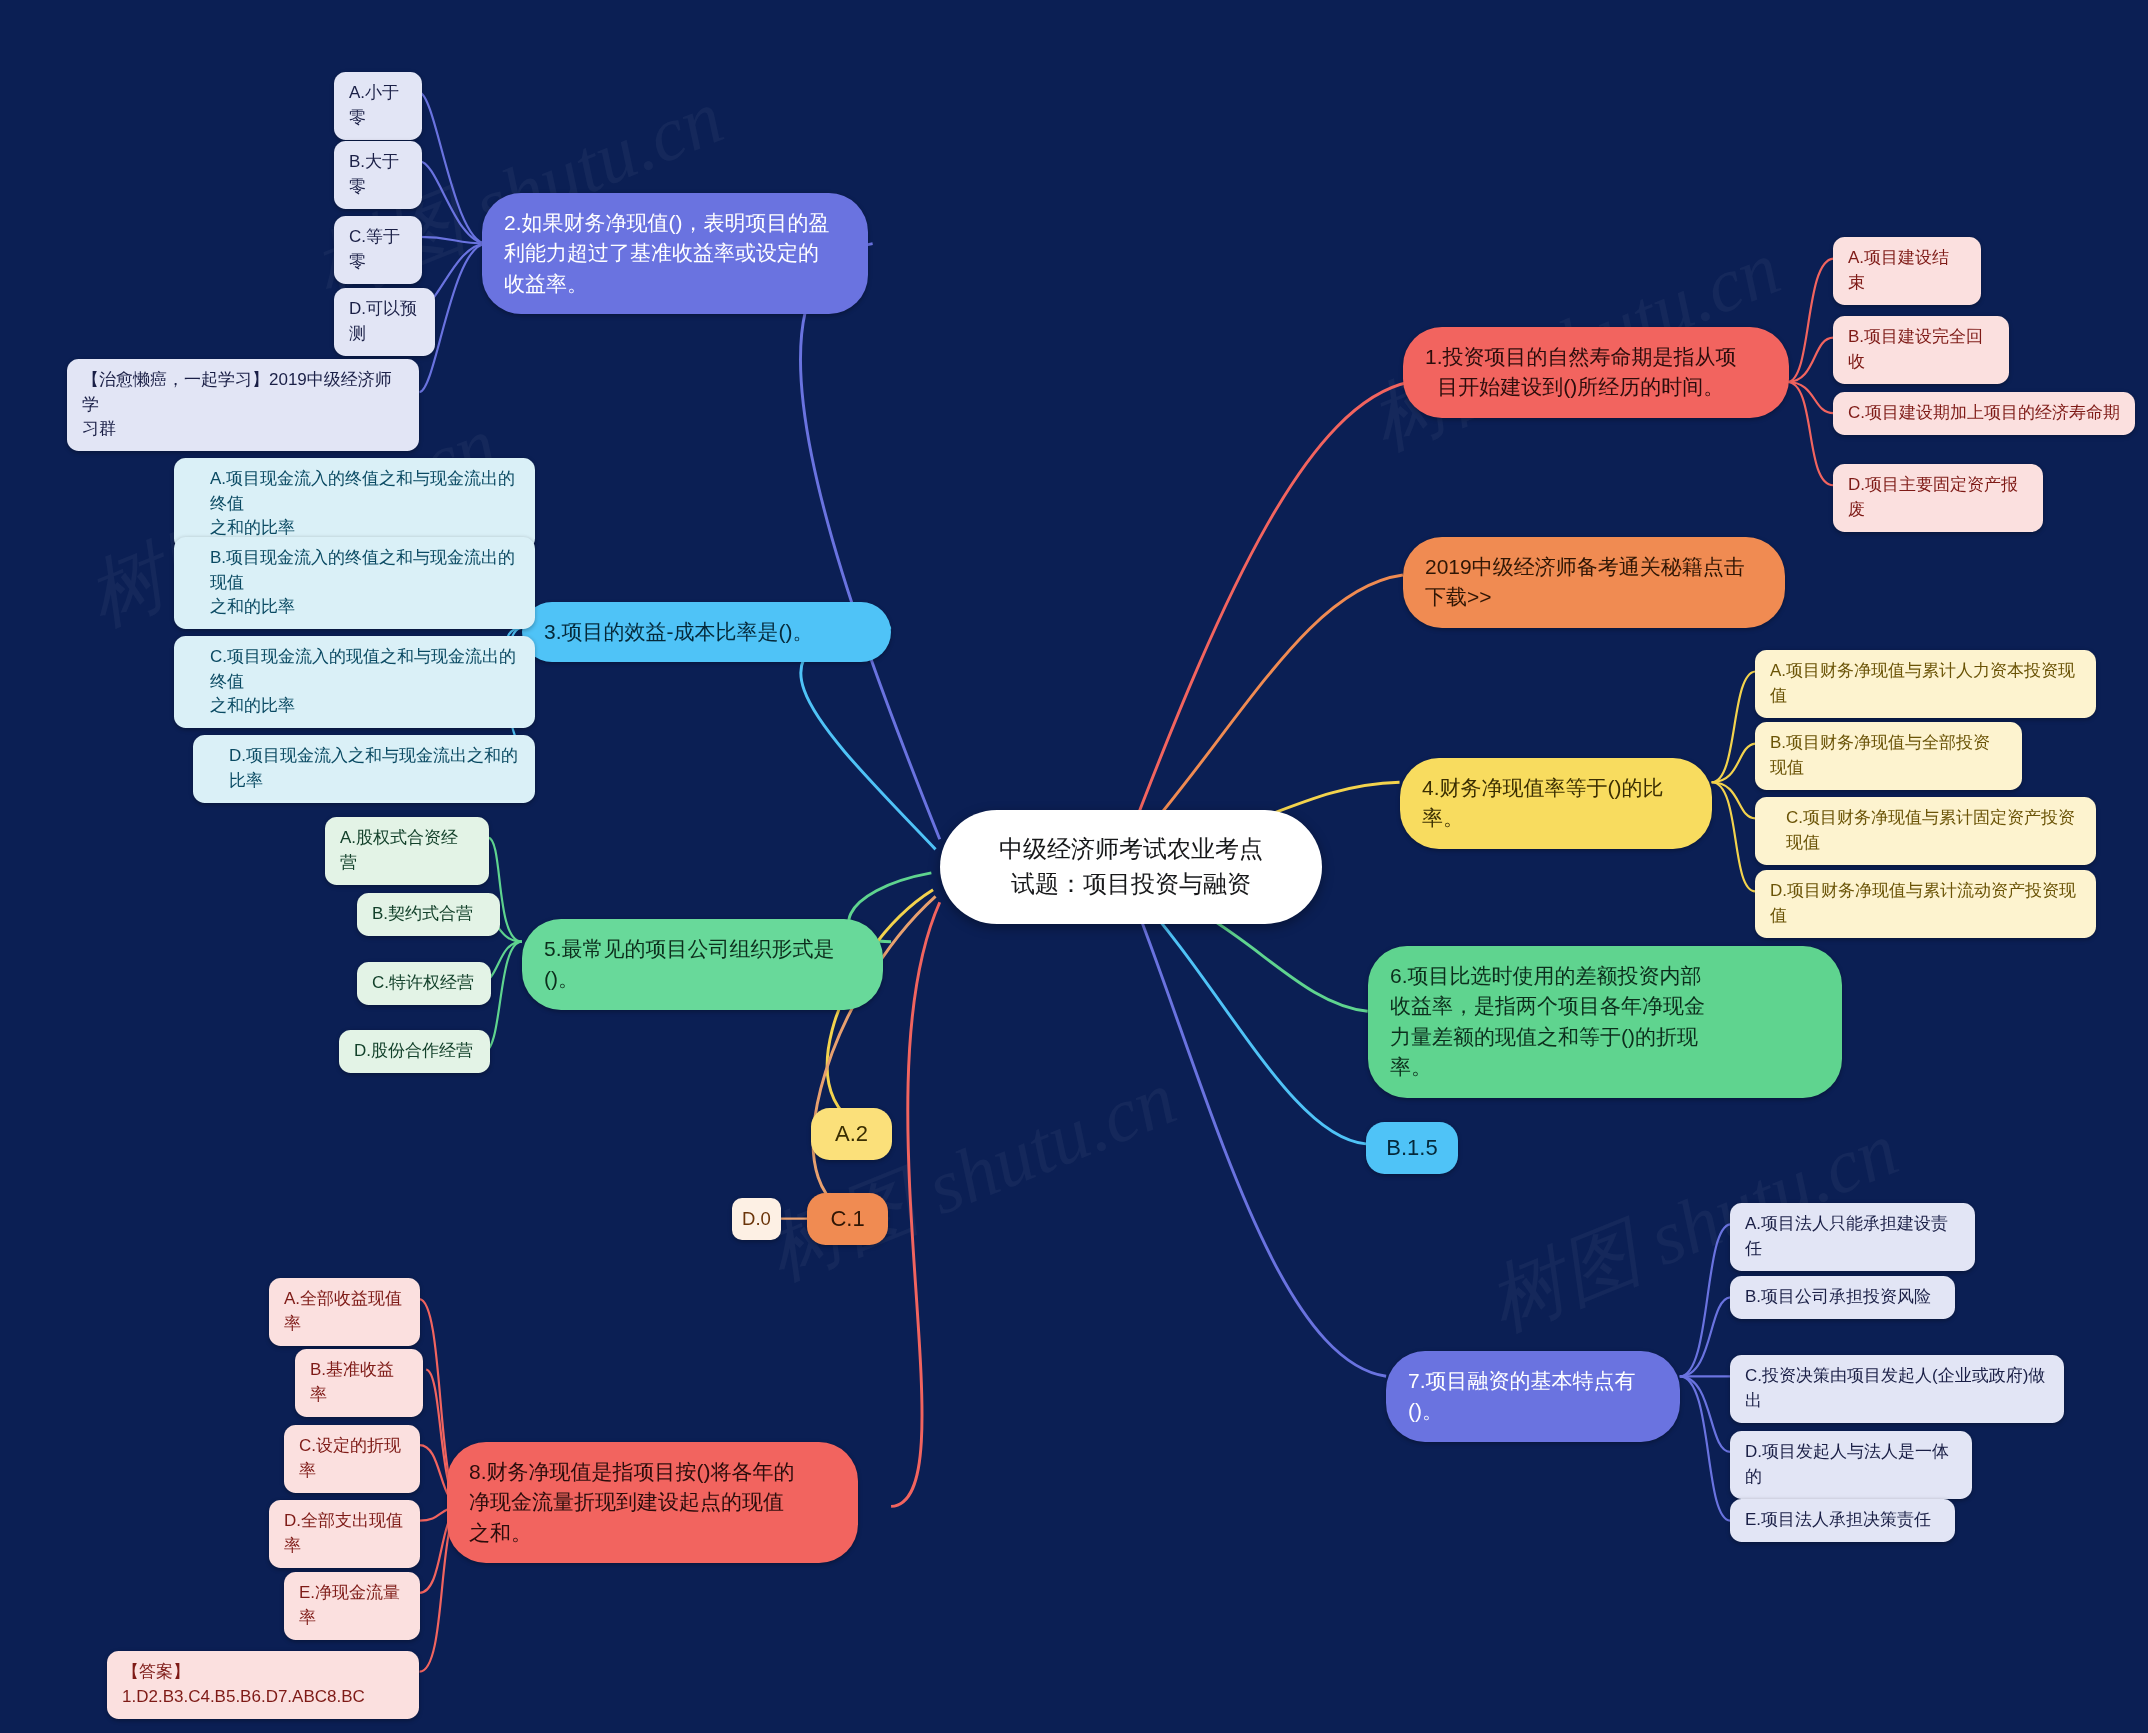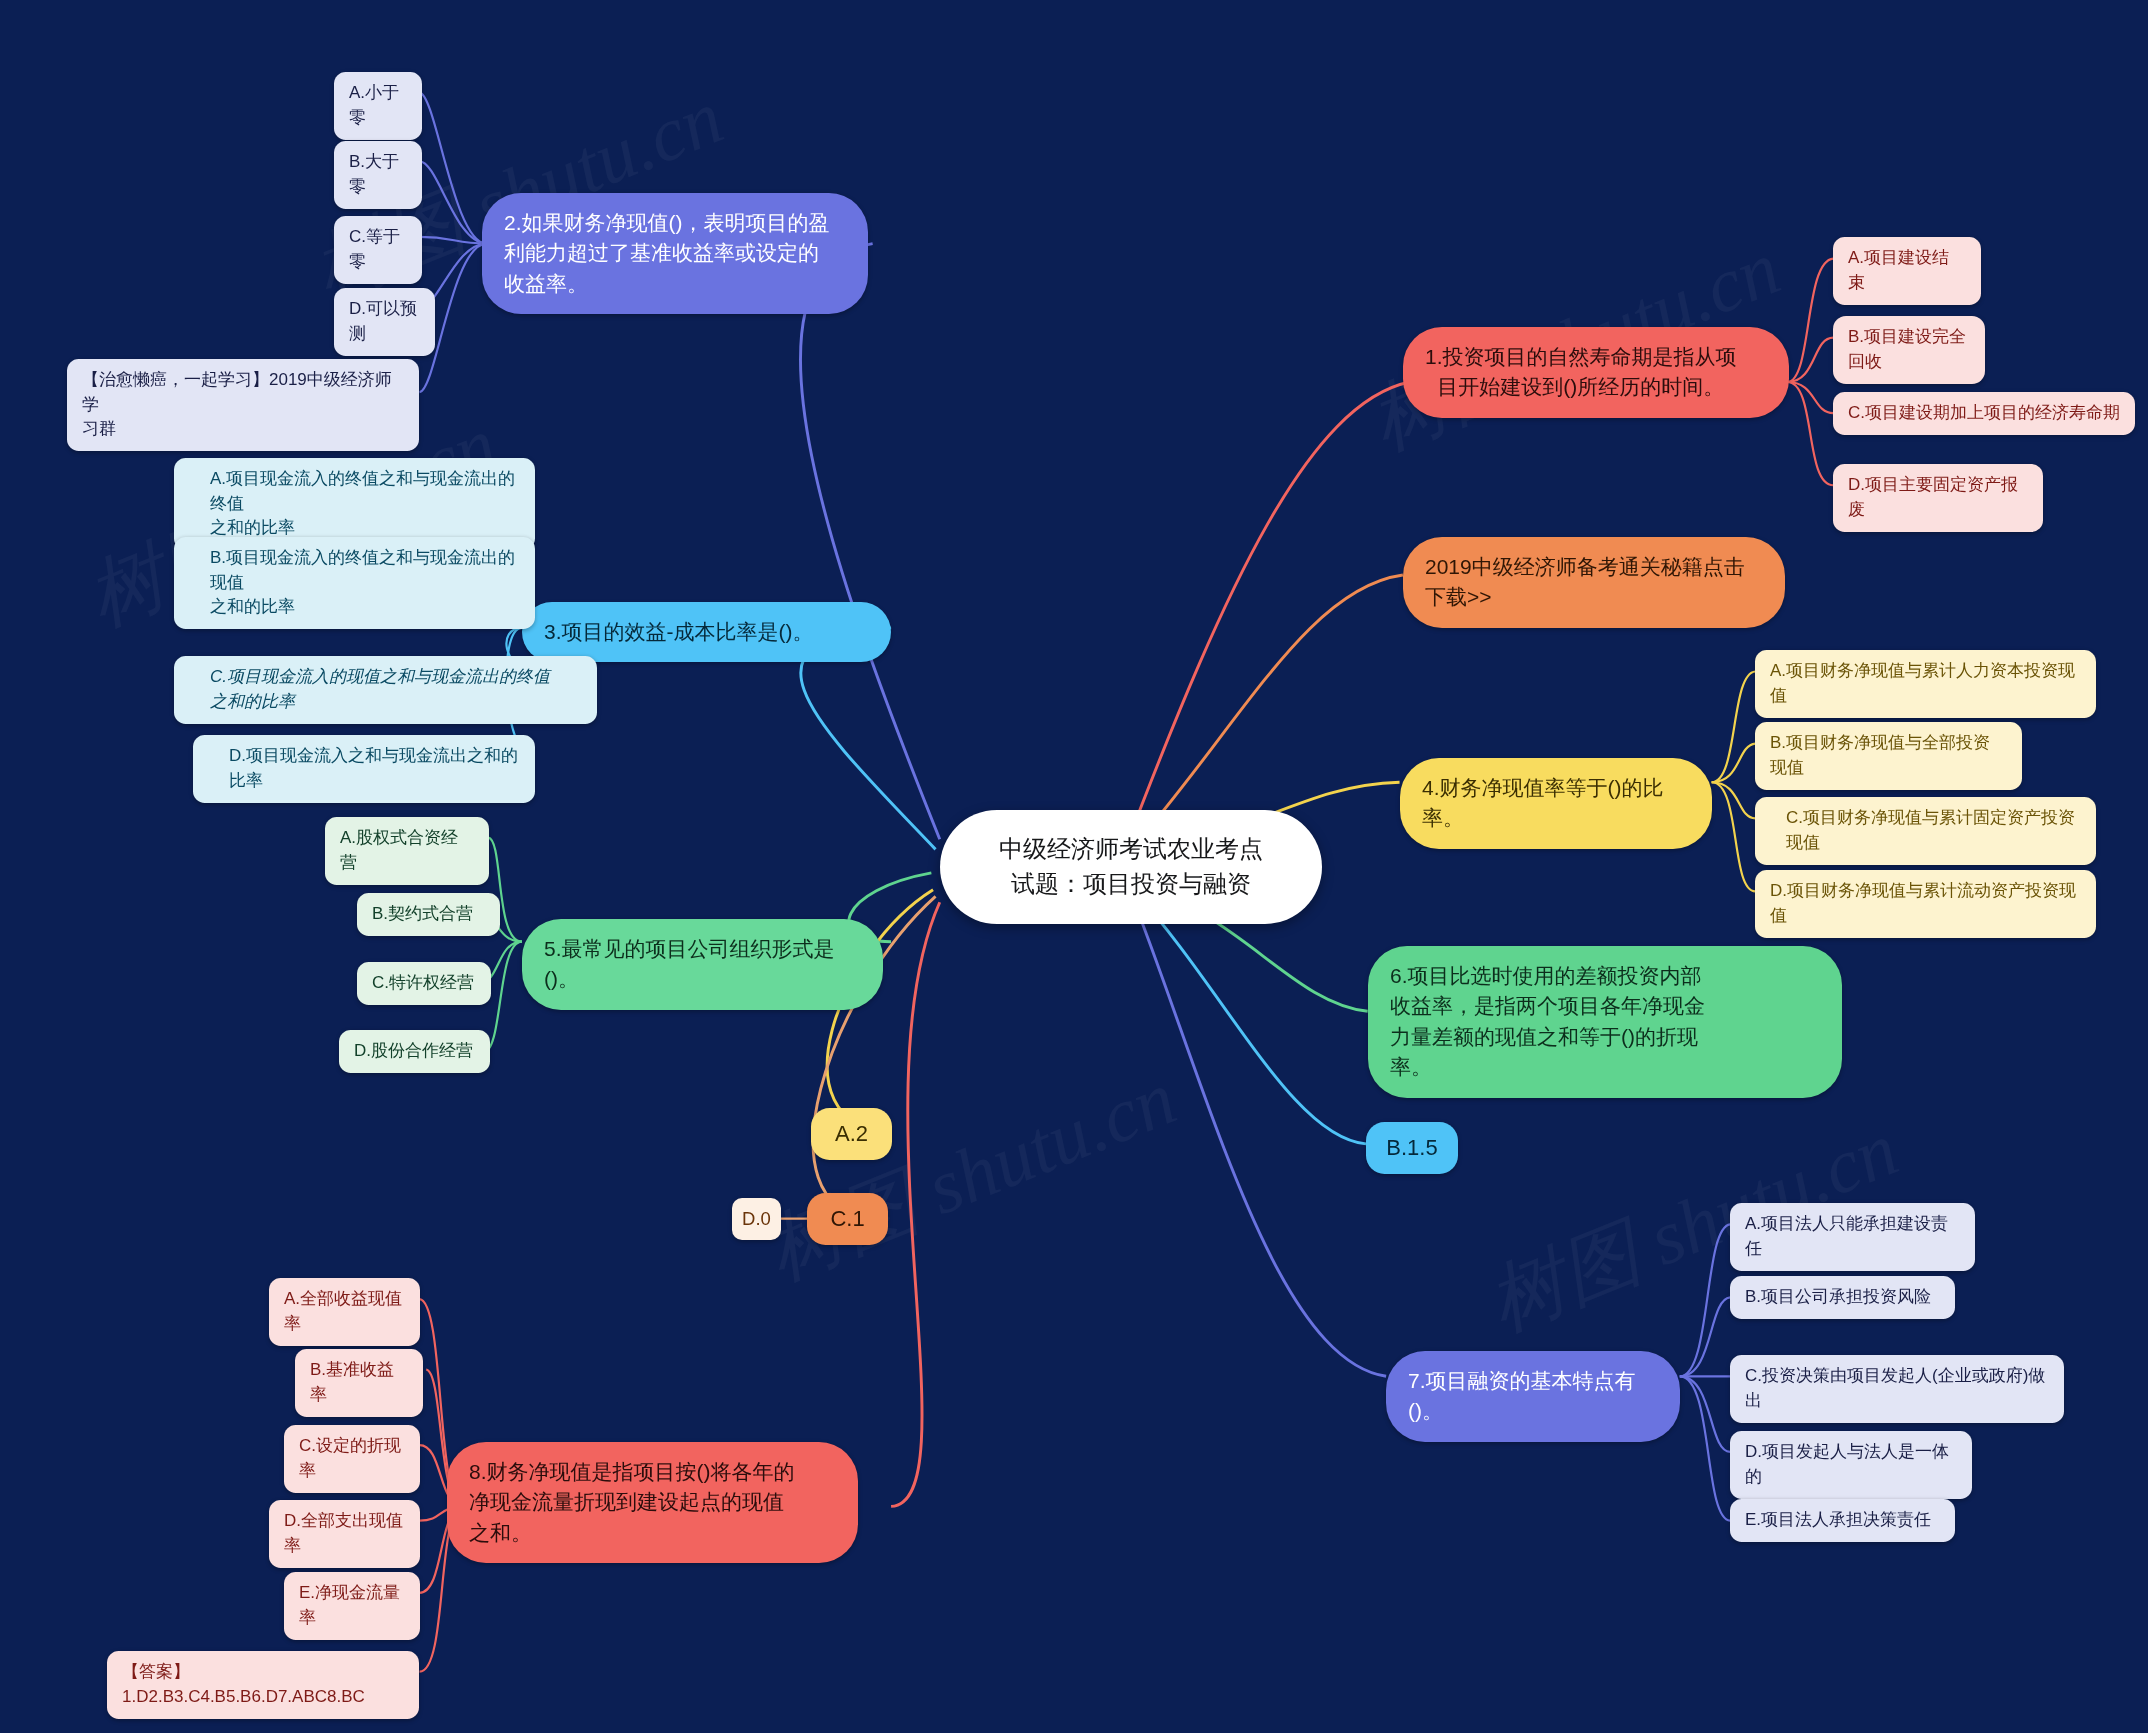--- a/index.html
+++ b/index.html
@@ -152,21 +152,21 @@
       <path d="M552 1795 C 520 1795, 534 1992, 500 1992" stroke="#f2645f" stroke-width="2.6"></path>
     </g>
   </svg>
 
   <div class="node root" style="left:940px;top:810px;width:382px;">中级经济师考试农业考点
 试题：项目投资与融资</div>
 
   <div class="node topic t-red" style="left:1403px;top:327px;width:386px;">1.投资项目的自然寿命期是指从项
 目开始建设到()所经历的时间。</div>
   <div class="node leaf l-pinkred" style="left:1833px;top:237px;width:148px;">A.项目建设结束</div>
-  <div class="node leaf l-pinkred" style="left:1833px;top:316px;width:152px;border-radius:13px;">B.项目建设完全回收</div>
+  <div class="node leaf l-pinkred" style="left:1833px;top:316px;width:176px;">B.项目建设完全回收</div>
   <div class="node leaf l-pinkred" style="left:1833px;top:392px;width:302px;">C.项目建设期加上项目的经济寿命期</div>
   <div class="node leaf l-pinkred" style="left:1833px;top:464px;width:210px;">D.项目主要固定资产报废</div>
 
   <div class="node topic t-orange" style="left:1403px;top:537px;width:382px;">2019中级经济师备考通关秘籍点击
 下载&gt;&gt;</div>
 
   <div class="node topic t-yellow" style="left:1400px;top:758px;width:312px;">4.财务净现值率等于()的比率。</div>
   <div class="node leaf l-yellow" style="left:1755px;top:650px;width:341px;">A.项目财务净现值与累计人力资本投资现值</div>
   <div class="node leaf l-yellow" style="left:1755px;top:722px;width:267px;">B.项目财务净现值与全部投资现值</div>
   <div class="node leaf l-yellow" style="left:1755px;top:797px;width:341px;padding-left:31px;">C.项目财务净现值与累计固定资产投资现值</div>
@@ -195,21 +195,21 @@
   <div class="node leaf l-lav" style="left:334px;top:288px;width:101px;">D.可以预测</div>
 
   <div class="node leaf l-lav" style="left:67px;top:359px;width:352px;">【治愈懒癌，一起学习】2019中级经济师学
 习群</div>
 
   <div class="node topic t-cyan" style="left:522px;top:602px;width:369px;">3.项目的效益-成本比率是()。</div>
   <div class="node leaf l-cyan" style="left:174px;top:458px;width:361px;">A.项目现金流入的终值之和与现金流出的终值
 之和的比率</div>
   <div class="node leaf l-cyan" style="left:174px;top:537px;width:361px;">B.项目现金流入的终值之和与现金流出的现值
 之和的比率</div>
-  <div class="node leaf l-cyan" style="left:174px;top:656px;width:423px;font-style:italic;">C.项目现金流入的现值之和与现金流出的终值
+  <div class="node leaf l-cyan" style="left:174px;top:636px;width:361px;">C.项目现金流入的现值之和与现金流出的终值
 之和的比率</div>
   <div class="node leaf l-cyan" style="left:193px;top:735px;width:342px;">D.项目现金流入之和与现金流出之和的比率</div>
 
   <div class="node topic t-green" style="left:522px;top:919px;width:361px;">5.最常见的项目公司组织形式是()。</div>
   <div class="node leaf l-greenpal" style="left:325px;top:817px;width:164px;">A.股权式合资经营</div>
   <div class="node leaf l-greenpal" style="left:357px;top:893px;width:143px;">B.契约式合营</div>
   <div class="node leaf l-greenpal" style="left:357px;top:962px;width:134px;">C.特许权经营</div>
   <div class="node leaf l-greenpal" style="left:339px;top:1030px;width:151px;">D.股份合作经营</div>
 
   <div class="node topic t-yellow2 chip" style="left:811px;top:1108px;width:81px;">A.2</div>

